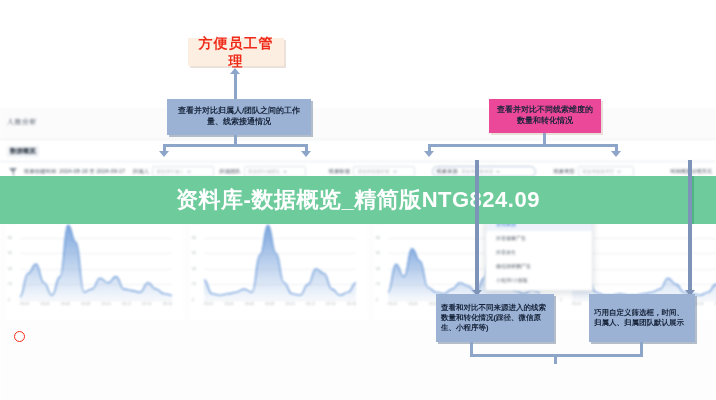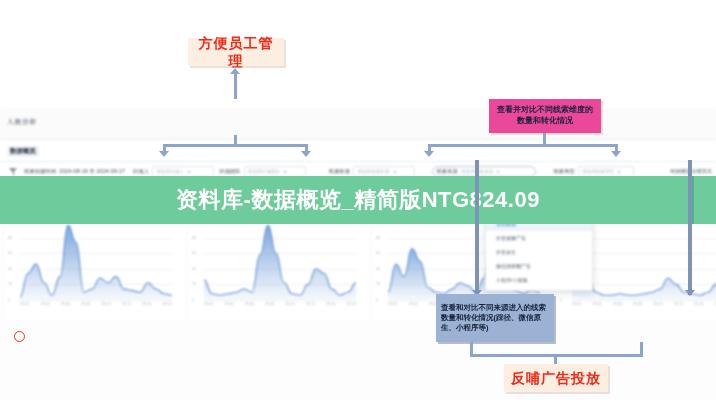--- a/index.html
+++ b/index.html
@@ -475,20 +475,21 @@
     <div class="btitle">资料库-数据概览_精简版NTG824.09</div>
   </div>
 
   <div class="flow">
 
     <div class="fbox redtitle" style="left:188px; top:38px; width:96px; height:28px;">方便员工管理</div>
 
     <div class="conn" style="left:234px; top:73px; width:3px; height:26px;"></div>
     <div class="arrow-up" style="left:230px; top:68px;"></div>
 
+    <div class="fbox blue" style="left:167px; top:99px; width:144px; height:36px;">查看并对比归属人/团队之间的工作量、线索接通情况</div>
 
     <div class="fbox peach" style="left:489px; top:99px; width:112px; height:34px;">查看并对比不同线索维度的数量和转化情况</div>
 
     <div class="conn" style="left:234px; top:135px; width:3px; height:9px;"></div>
     <div class="conn" style="left:163px; top:144px; width:145px; height:3px;"></div>
     <div class="conn" style="left:163px; top:144px; width:3px; height:8px;"></div>
     <div class="arrow-down" style="left:159px; top:151px;"></div>
     <div class="conn" style="left:305px; top:144px; width:3px; height:8px;"></div>
     <div class="arrow-down" style="left:301px; top:151px;"></div>
 
@@ -500,26 +501,26 @@
     <div class="arrow-down" style="left:611px; top:151px;"></div>
 
     <div class="conn" style="left:475px; top:160px; width:4px; height:135px; background:#7e93b8;"></div>
     <div class="arrow-down" style="left:472px; top:290px; border-top-color:#7e93b8;"></div>
 
     <div class="conn" style="left:688px; top:160px; width:4px; height:135px; background:#7e93b8;"></div>
     <div class="arrow-down" style="left:685px; top:290px; border-top-color:#7e93b8;"></div>
 
     <div class="fbox blue" style="left:436px; top:294px; width:118px; height:48px; text-align:left; justify-content:flex-start; font-size:7.5px;">查看和对比不同来源进入的线索数量和转化情况(踩径、微信原生、小程序等)</div>
 
+    <div class="fbox blue" style="left:589px; top:294px; width:106px; height:48px; text-align:left; justify-content:flex-start; font-size:7.5px;">巧用自定义筛选框，时间、归属人、归属团队默认展示</div>
 
     <div class="conn" style="left:470px; top:342px; width:3px; height:12px;"></div>
     <div class="conn" style="left:640px; top:342px; width:3px; height:12px;"></div>
     <div class="conn" style="left:470px; top:354px; width:173px; height:3px;"></div>
     <div class="conn" style="left:554px; top:354px; width:3px; height:10px;"></div>
 
-    <div class="fbox redtitle" style="left:504px; top:364px; width:104px; height:28px;">反哺广告投放</div>
   </div>
 
   <div class="redtext">
     <span class="bullet"></span>
   </div>
 
 </div>
 
 </body></html>

